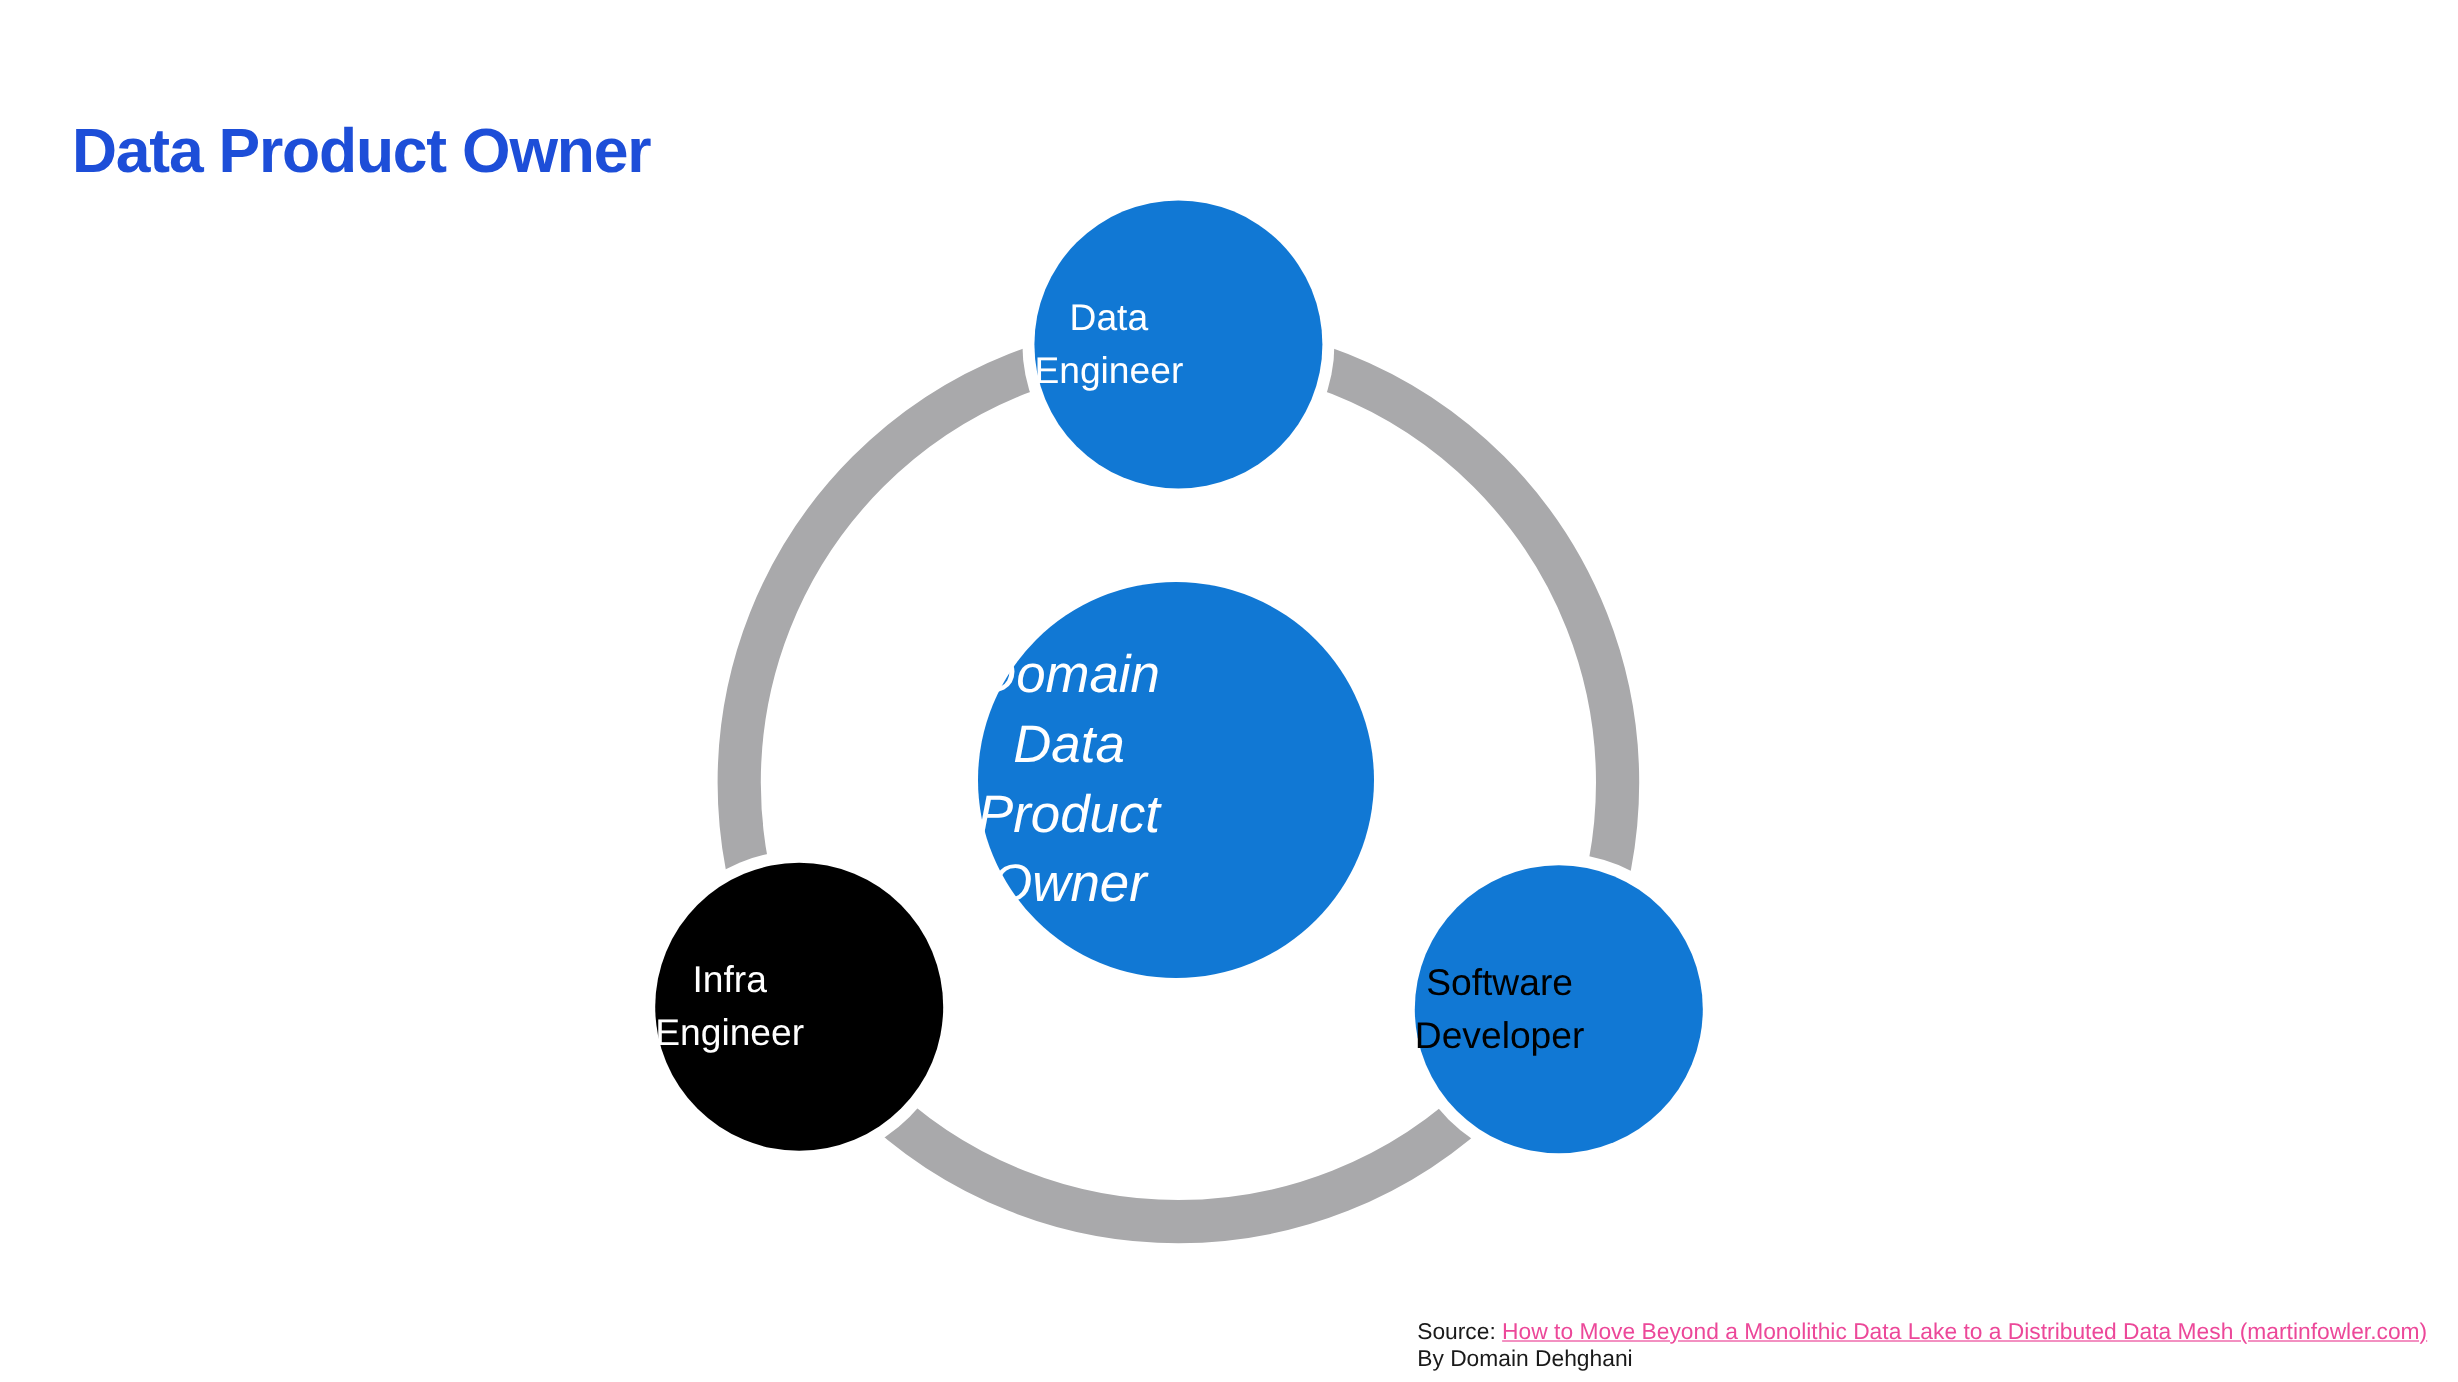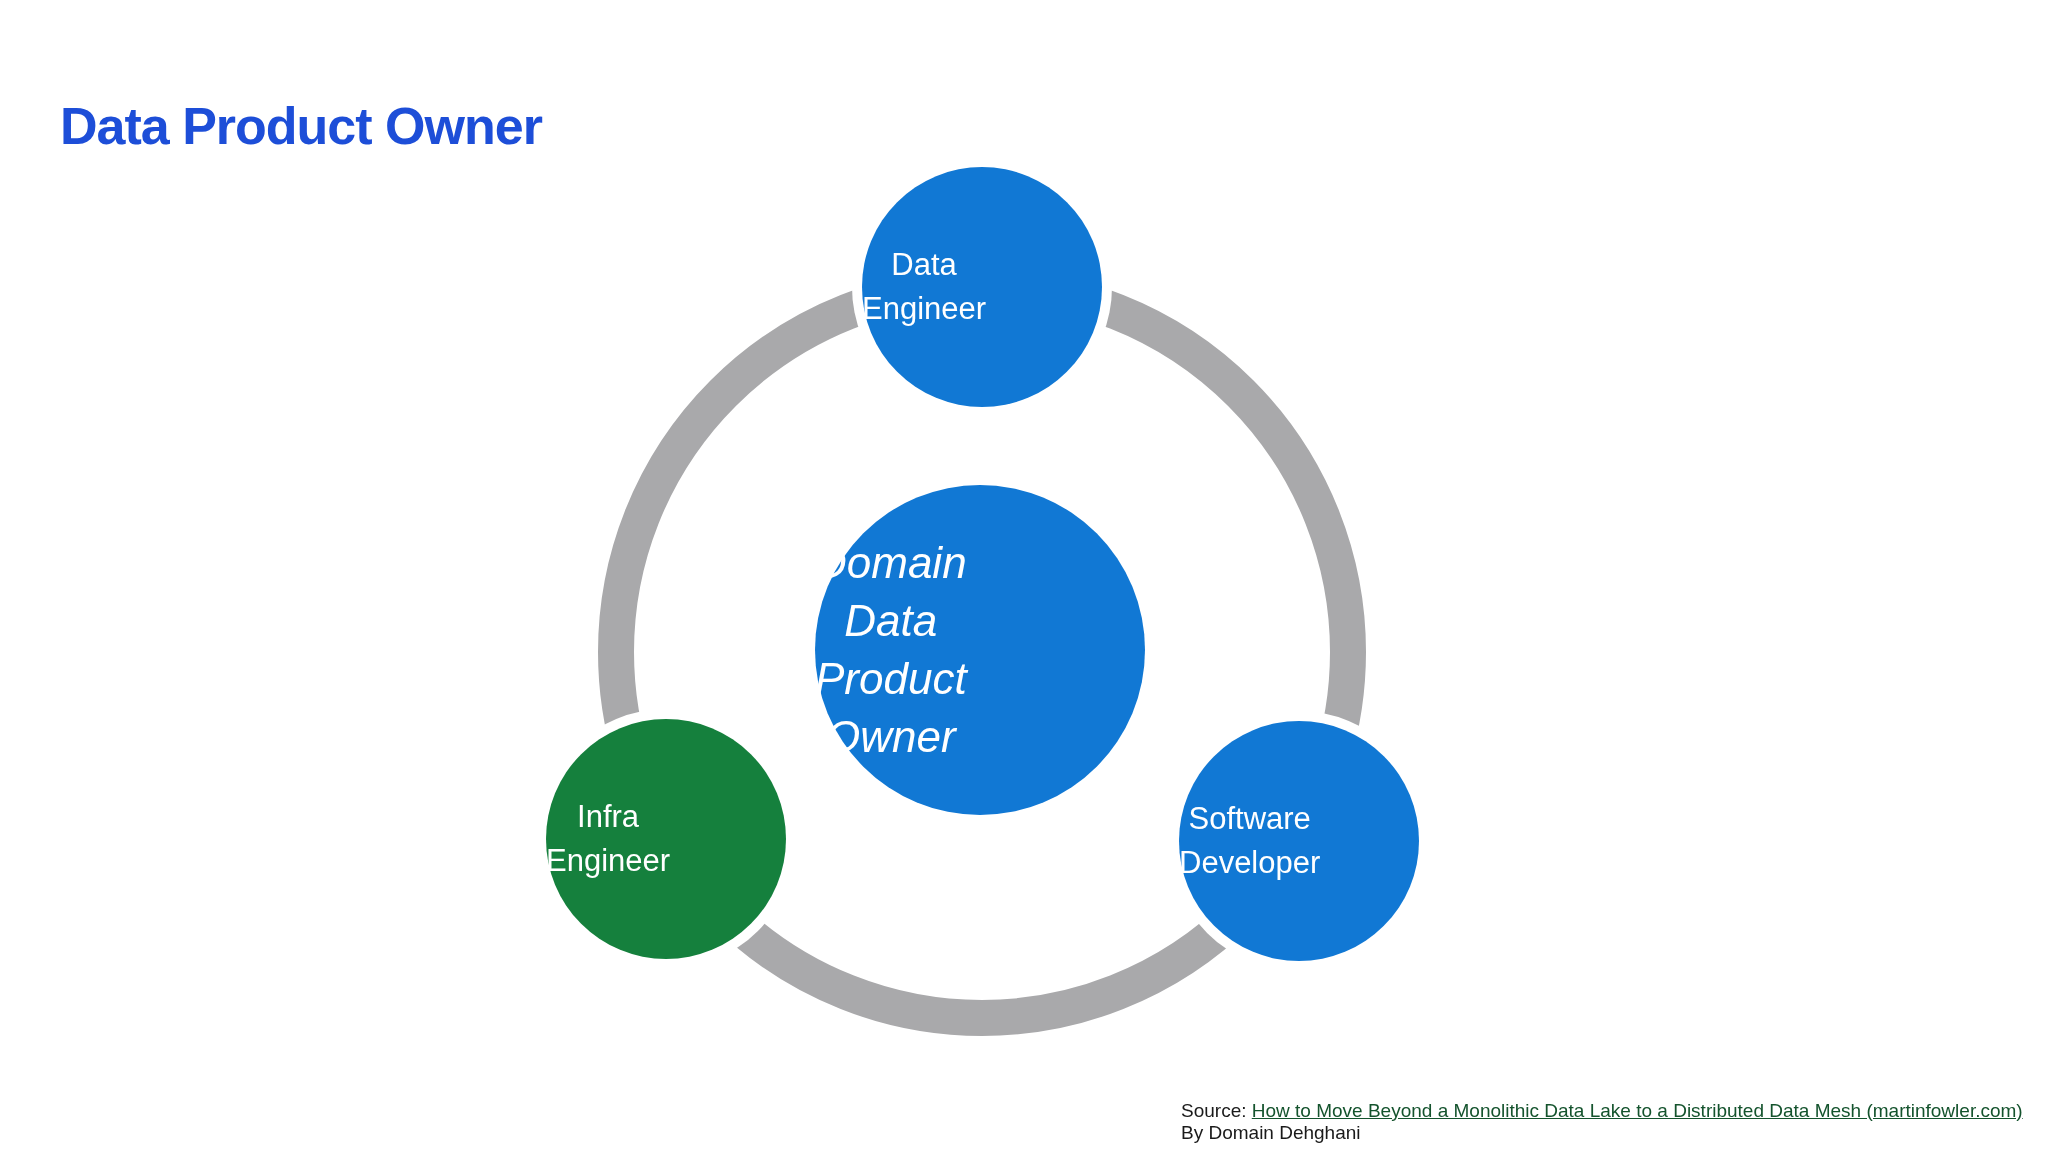--- a/index.html
+++ b/index.html
@@ -86,37 +86,37 @@
 
   <div id="slide-title">Data Product Owner</div>
 
   <div class="ring" style="border-color: rgb(169, 169, 171);"></div>
 
   <div id="circle-top" class="circle satellite" style="background: rgb(17, 120, 212); color: rgb(255, 255, 255);">
     <span>Data
 Engineer</span>
   </div>
 
-  <div id="circle-left" class="circle satellite" style="background: #15803d; color: rgb(255, 255, 255);">
+  <div id="circle-left" class="circle satellite" style="background: #000000; color: rgb(255, 255, 255);">
     <span>Infra
 Engineer</span>
   </div>
 
-  <div id="circle-right" class="circle satellite" style="background: rgb(17, 120, 212); color: #ffffff;">
+  <div id="circle-right" class="circle satellite" style="background: rgb(17, 120, 212); color: #000000;">
     <span>Software
 Developer</span>
   </div>
 
   <div id="circle-center" class="circle" style="background: rgb(17, 120, 212); color: rgb(255, 255, 255);">
     <span>Domain
 Data
 Product
 Owner</span>
   </div>
 
   <div id="footer">
     <div class="footer-line">
-      <span>Source: </span><a style="color: #14532d;">How to Move Beyond a Monolithic Data Lake to a Distributed Data Mesh (martinfowler.com)</a>
+      <span>Source: </span><a style="color: #ec4899;">How to Move Beyond a Monolithic Data Lake to a Distributed Data Mesh (martinfowler.com)</a>
     </div>
     <div class="footer-line">By Domain Dehghani</div>
   </div>
 
 </div>
 
 </body></html>

